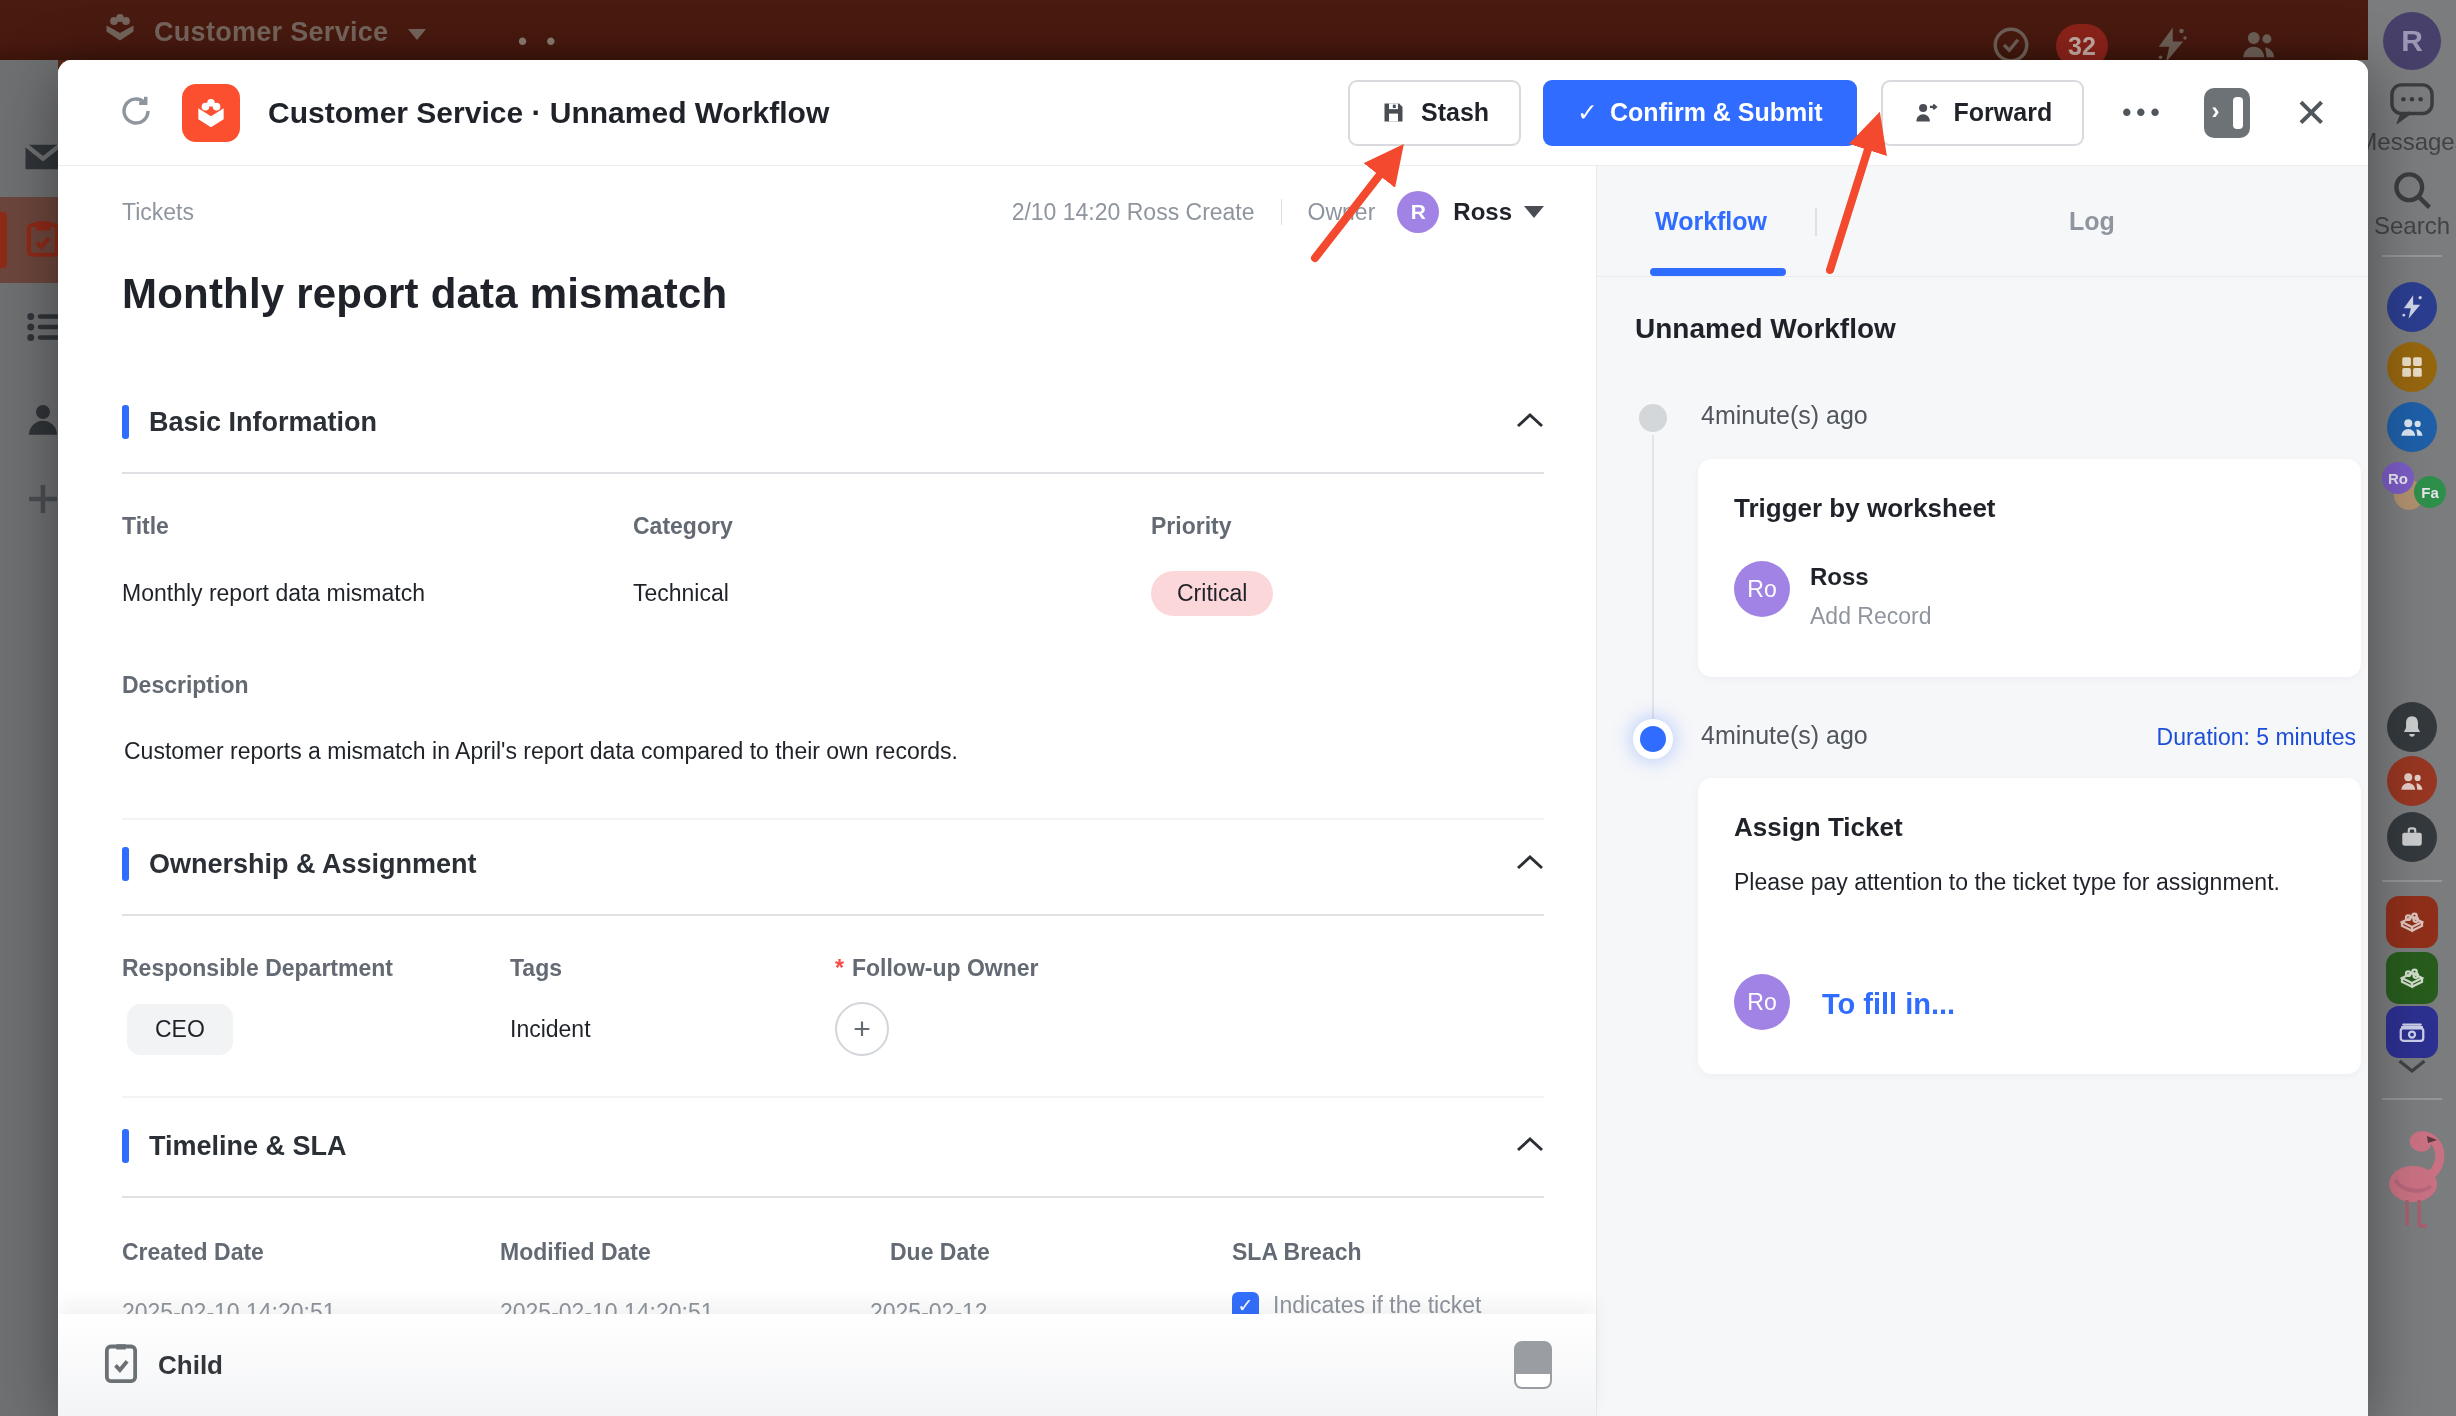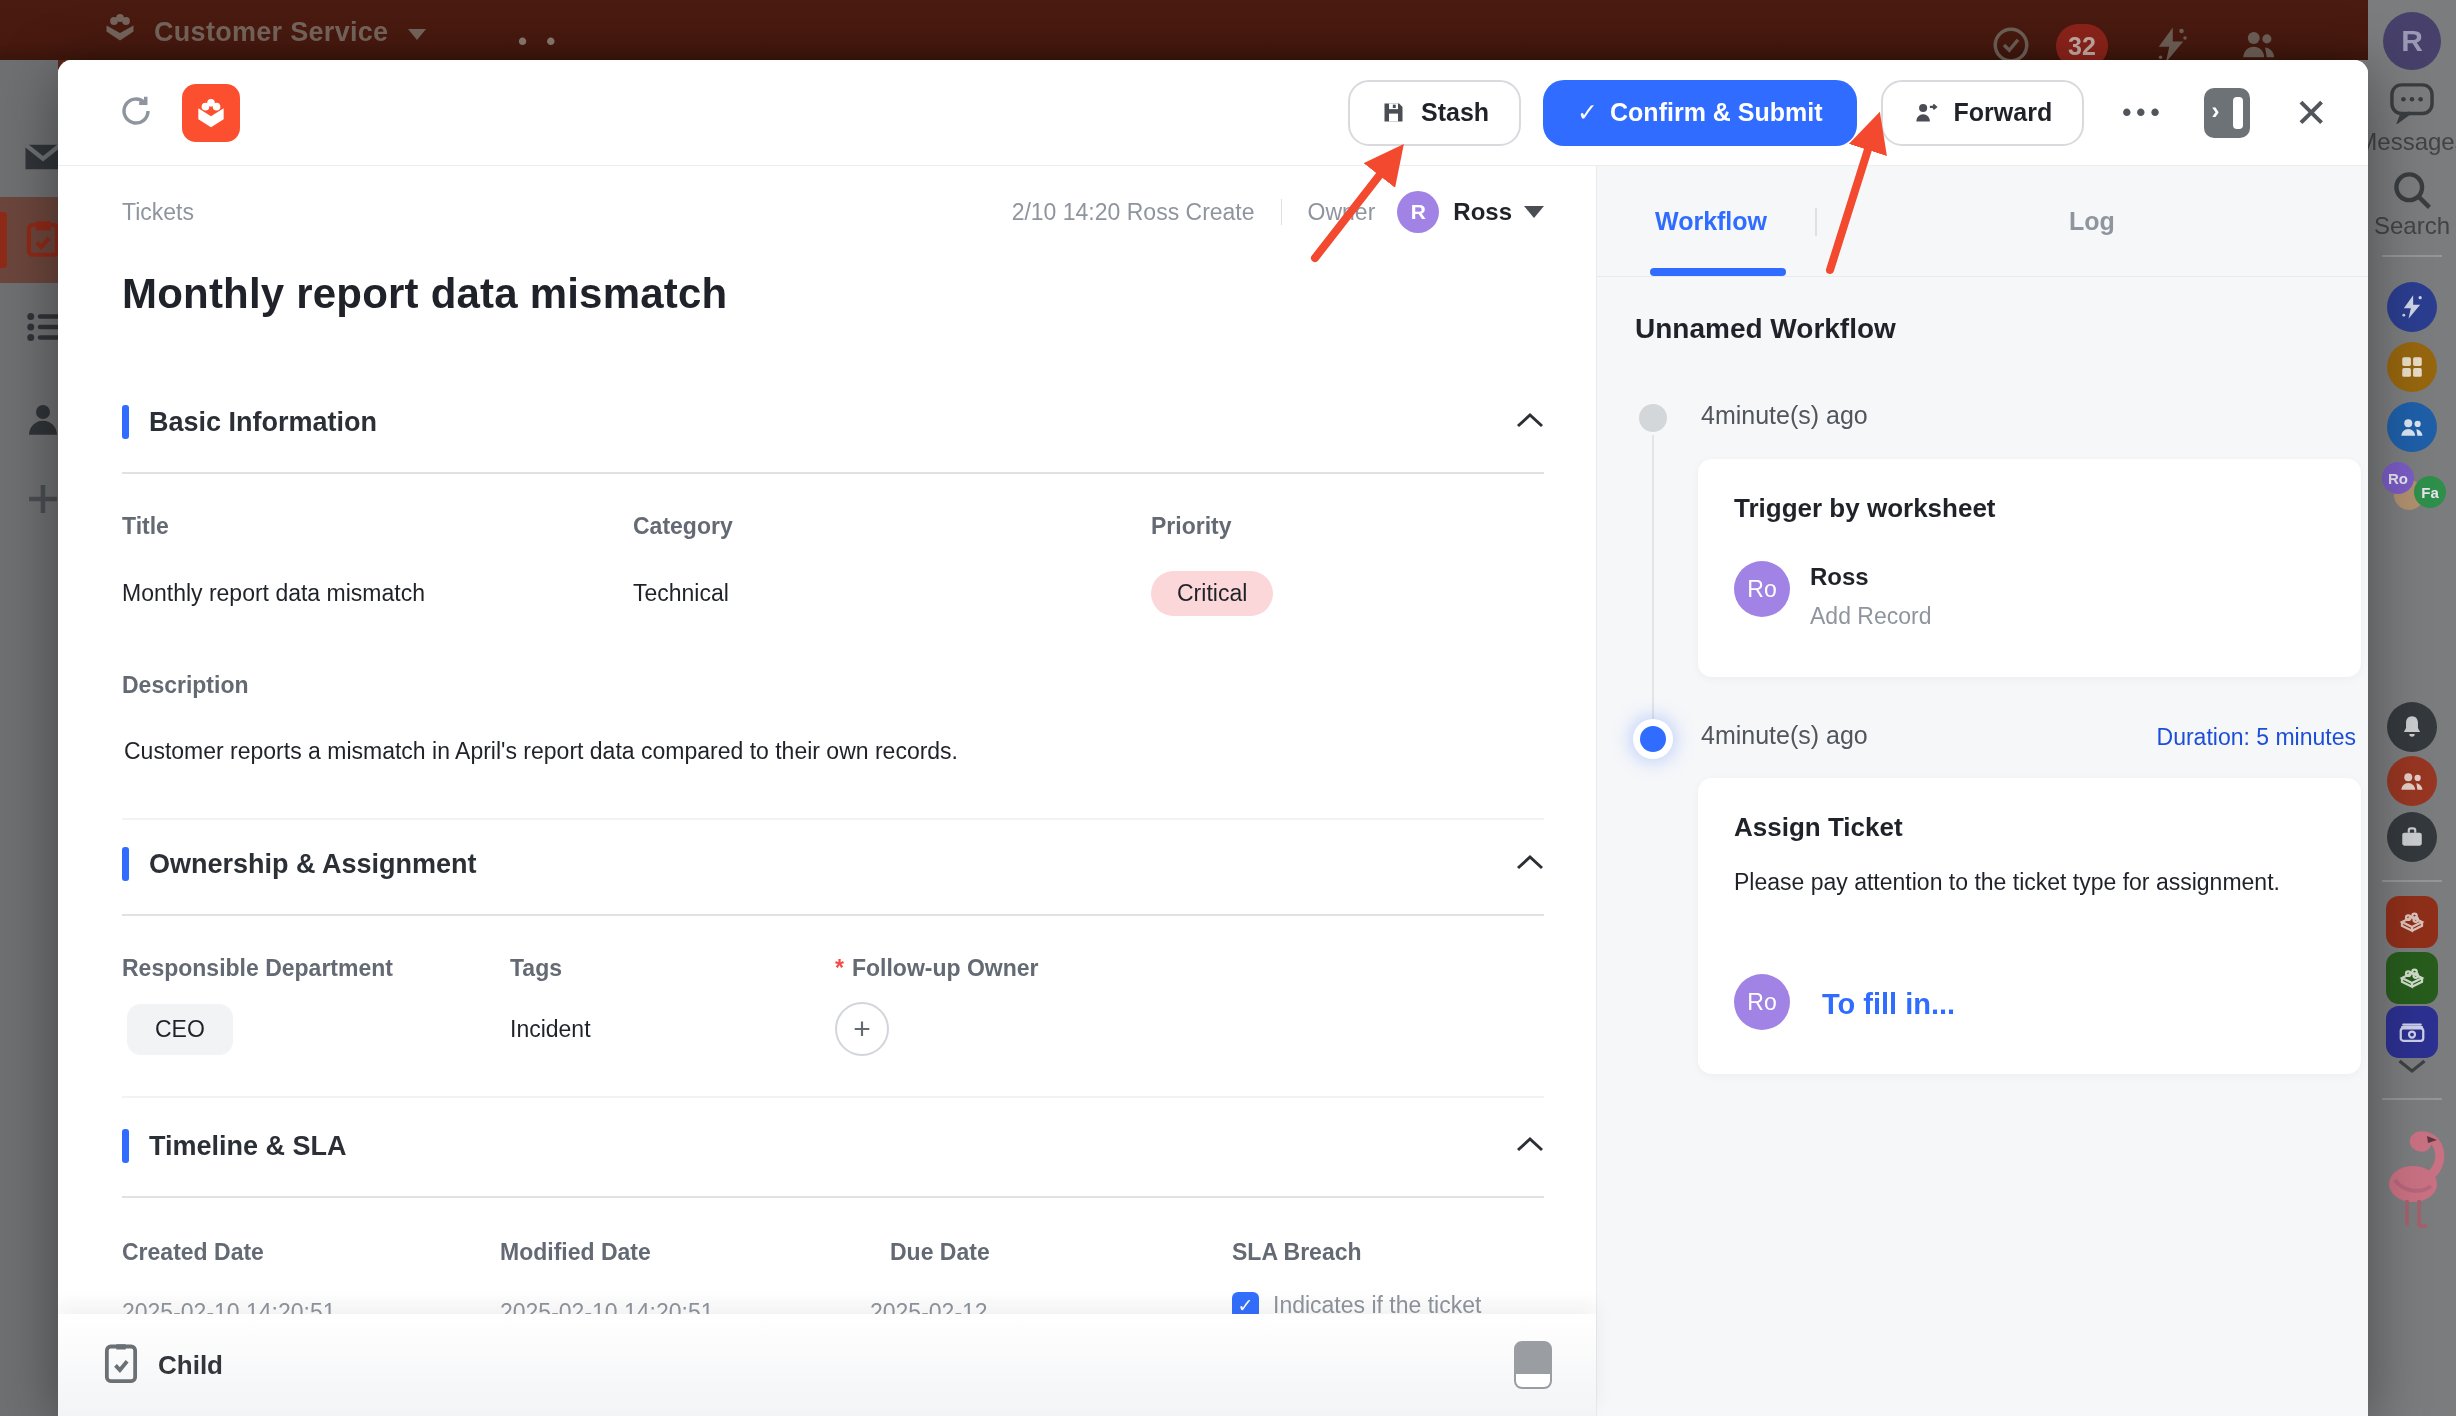--- a/index.html
+++ b/index.html
@@ -44,21 +44,21 @@
   .modal { position:absolute; left:58px; top:60px; width:2310px; height:1356px; background:#fff;
     border-radius:14px 14px 0 0; box-shadow:0 10px 60px rgba(0,0,0,.4); z-index:10; overflow:hidden; }
   .m-header { position:absolute; left:0; top:0; right:0; height:106px; display:flex; align-items:center;
     padding:0 40px 0 60px; border-bottom:1px solid #ebedf0; background:#fff; z-index:6; }
   .m-refresh { color:#8f959e; }
   .m-refresh svg { width:36px; height:36px; }
   .m-applogo { width:58px; height:58px; border-radius:14px; background:#fb4f2f; margin-left:28px;
     display:flex; align-items:center; justify-content:center; }
   .m-applogo svg { width:38px; height:38px; }
   .m-title { font-size:30px; font-weight:bold; margin-left:28px; white-space:nowrap; }
-  .btn { height:66px; border-radius:21px; display:flex; align-items:center; justify-content:center;
+  .btn { height:66px; border-radius:9px; display:flex; align-items:center; justify-content:center;
     font-size:25px; font-weight:bold; padding:0 30px; cursor:pointer; white-space:nowrap; }
   .btn-plain { background:#fff; border:2px solid #d8dadd; color:#1f2329; gap:14px; }
   .btn-primary { background:#2f6cff; border:none; color:#fff; gap:12px; padding:0 34px; }
   .btn-plain svg { width:27px; height:27px; color:#4a4e54; }
   .m-more { margin-left:38px; color:#51565d; font-size:26px; letter-spacing:5px; font-weight:bold; }
   .m-panel { margin-left:40px; width:46px; height:50px; border-radius:10px; background:#6d7277; position:relative; }
   .m-panel .gt { position:absolute; left:7px; top:9px; color:#fff; font-size:24px; font-weight:bold; }
   .m-panel .bar { position:absolute; right:7px; top:9px; width:10px; height:32px; background:#fff; border-radius:4px; }
   .m-close { margin-left:44px; color:#51565d; font-size:40px; font-weight:300; line-height:1; }
 
@@ -342,20 +342,21 @@
           </svg>
       </span>
       <div class="m-applogo">
         <svg viewBox="0 0 24 24">
             <path d="M4 9l8 5 8-5v7l-8 5-8-5z" fill="#fff"></path>
             <circle cx="8.5" cy="8" r="2.4" fill="#fff"></circle>
             <circle cx="12" cy="5.6" r="2.4" fill="#fff"></circle>
             <circle cx="15.5" cy="8" r="2.4" fill="#fff"></circle>
           </svg>
       </div>
+      <div class="m-title">Customer Service · Unnamed Workflow</div>
 
       <div class="btn btn-plain" style="margin-left:auto;">
         <svg viewBox="0 0 24 24" fill="currentColor">
             <path d="M4 4h13l3 3v13H4z"></path>
             <rect x="8" y="4" width="8" height="5" fill="#fff"></rect>
             <rect x="11.4" y="5" width="2.6" height="3" fill="currentColor"></rect>
             <rect x="8" y="13" width="8" height="7" fill="#fff"></rect>
           </svg>
         <span>Stash</span>
       </div>

